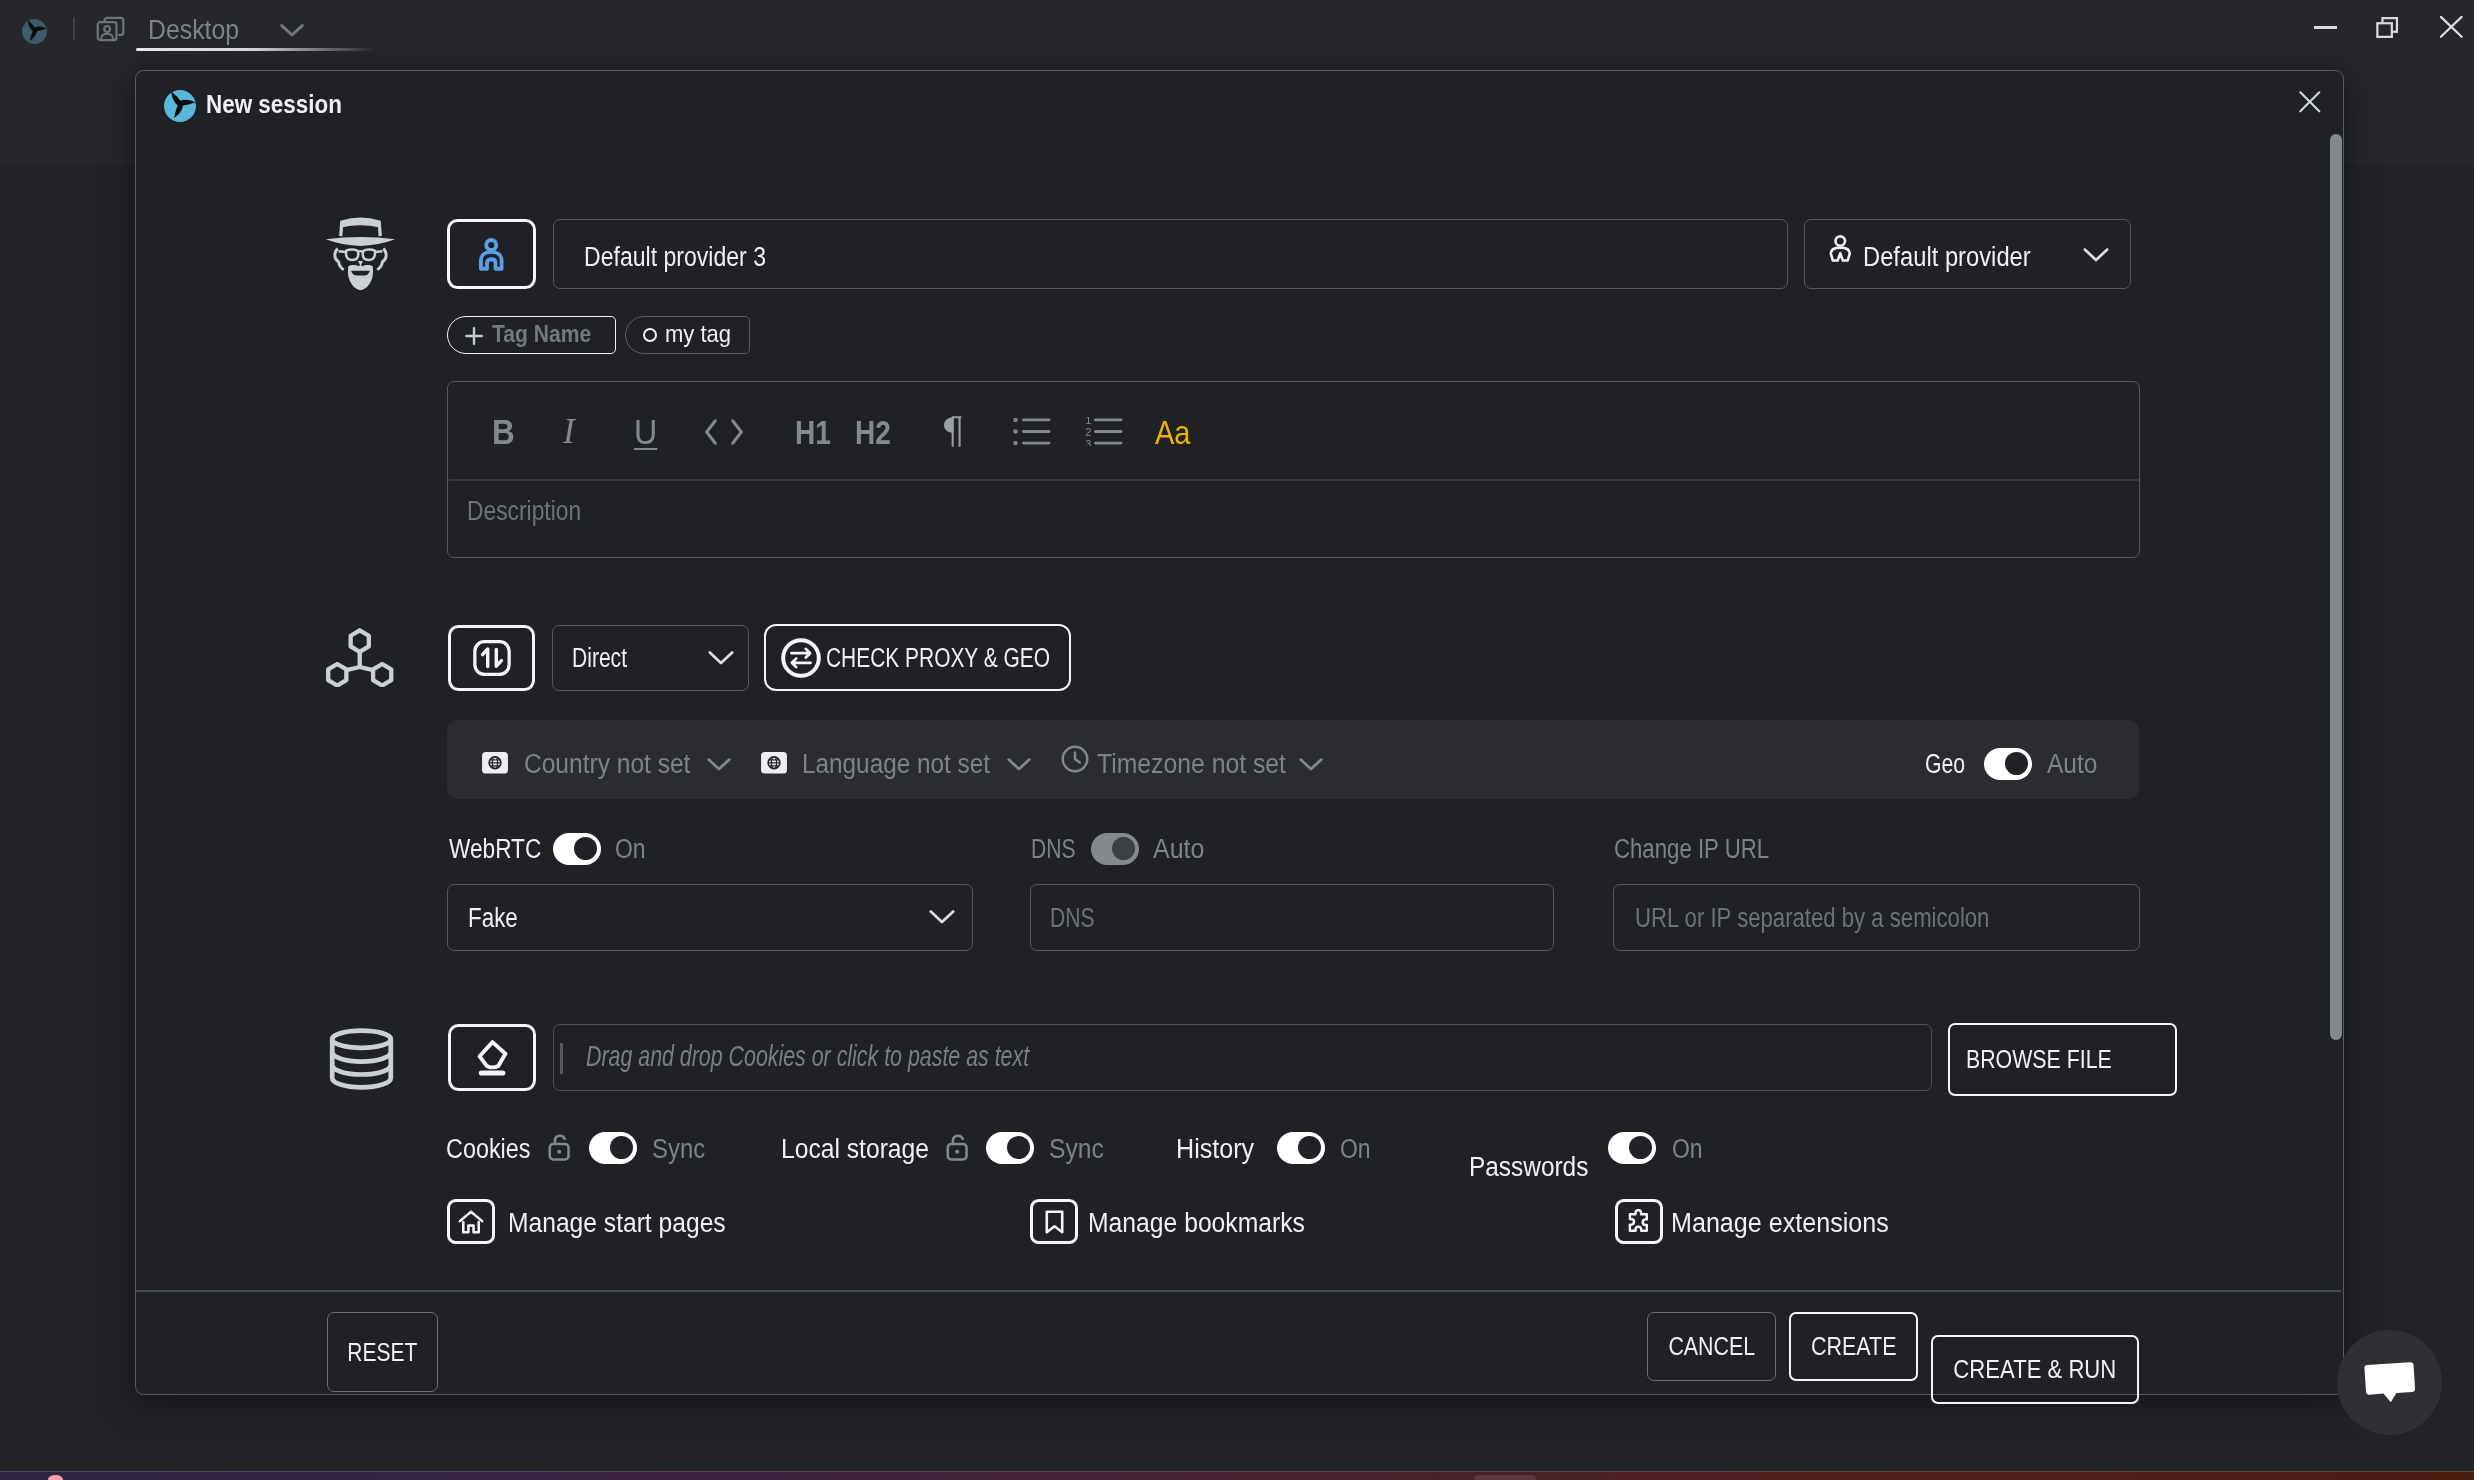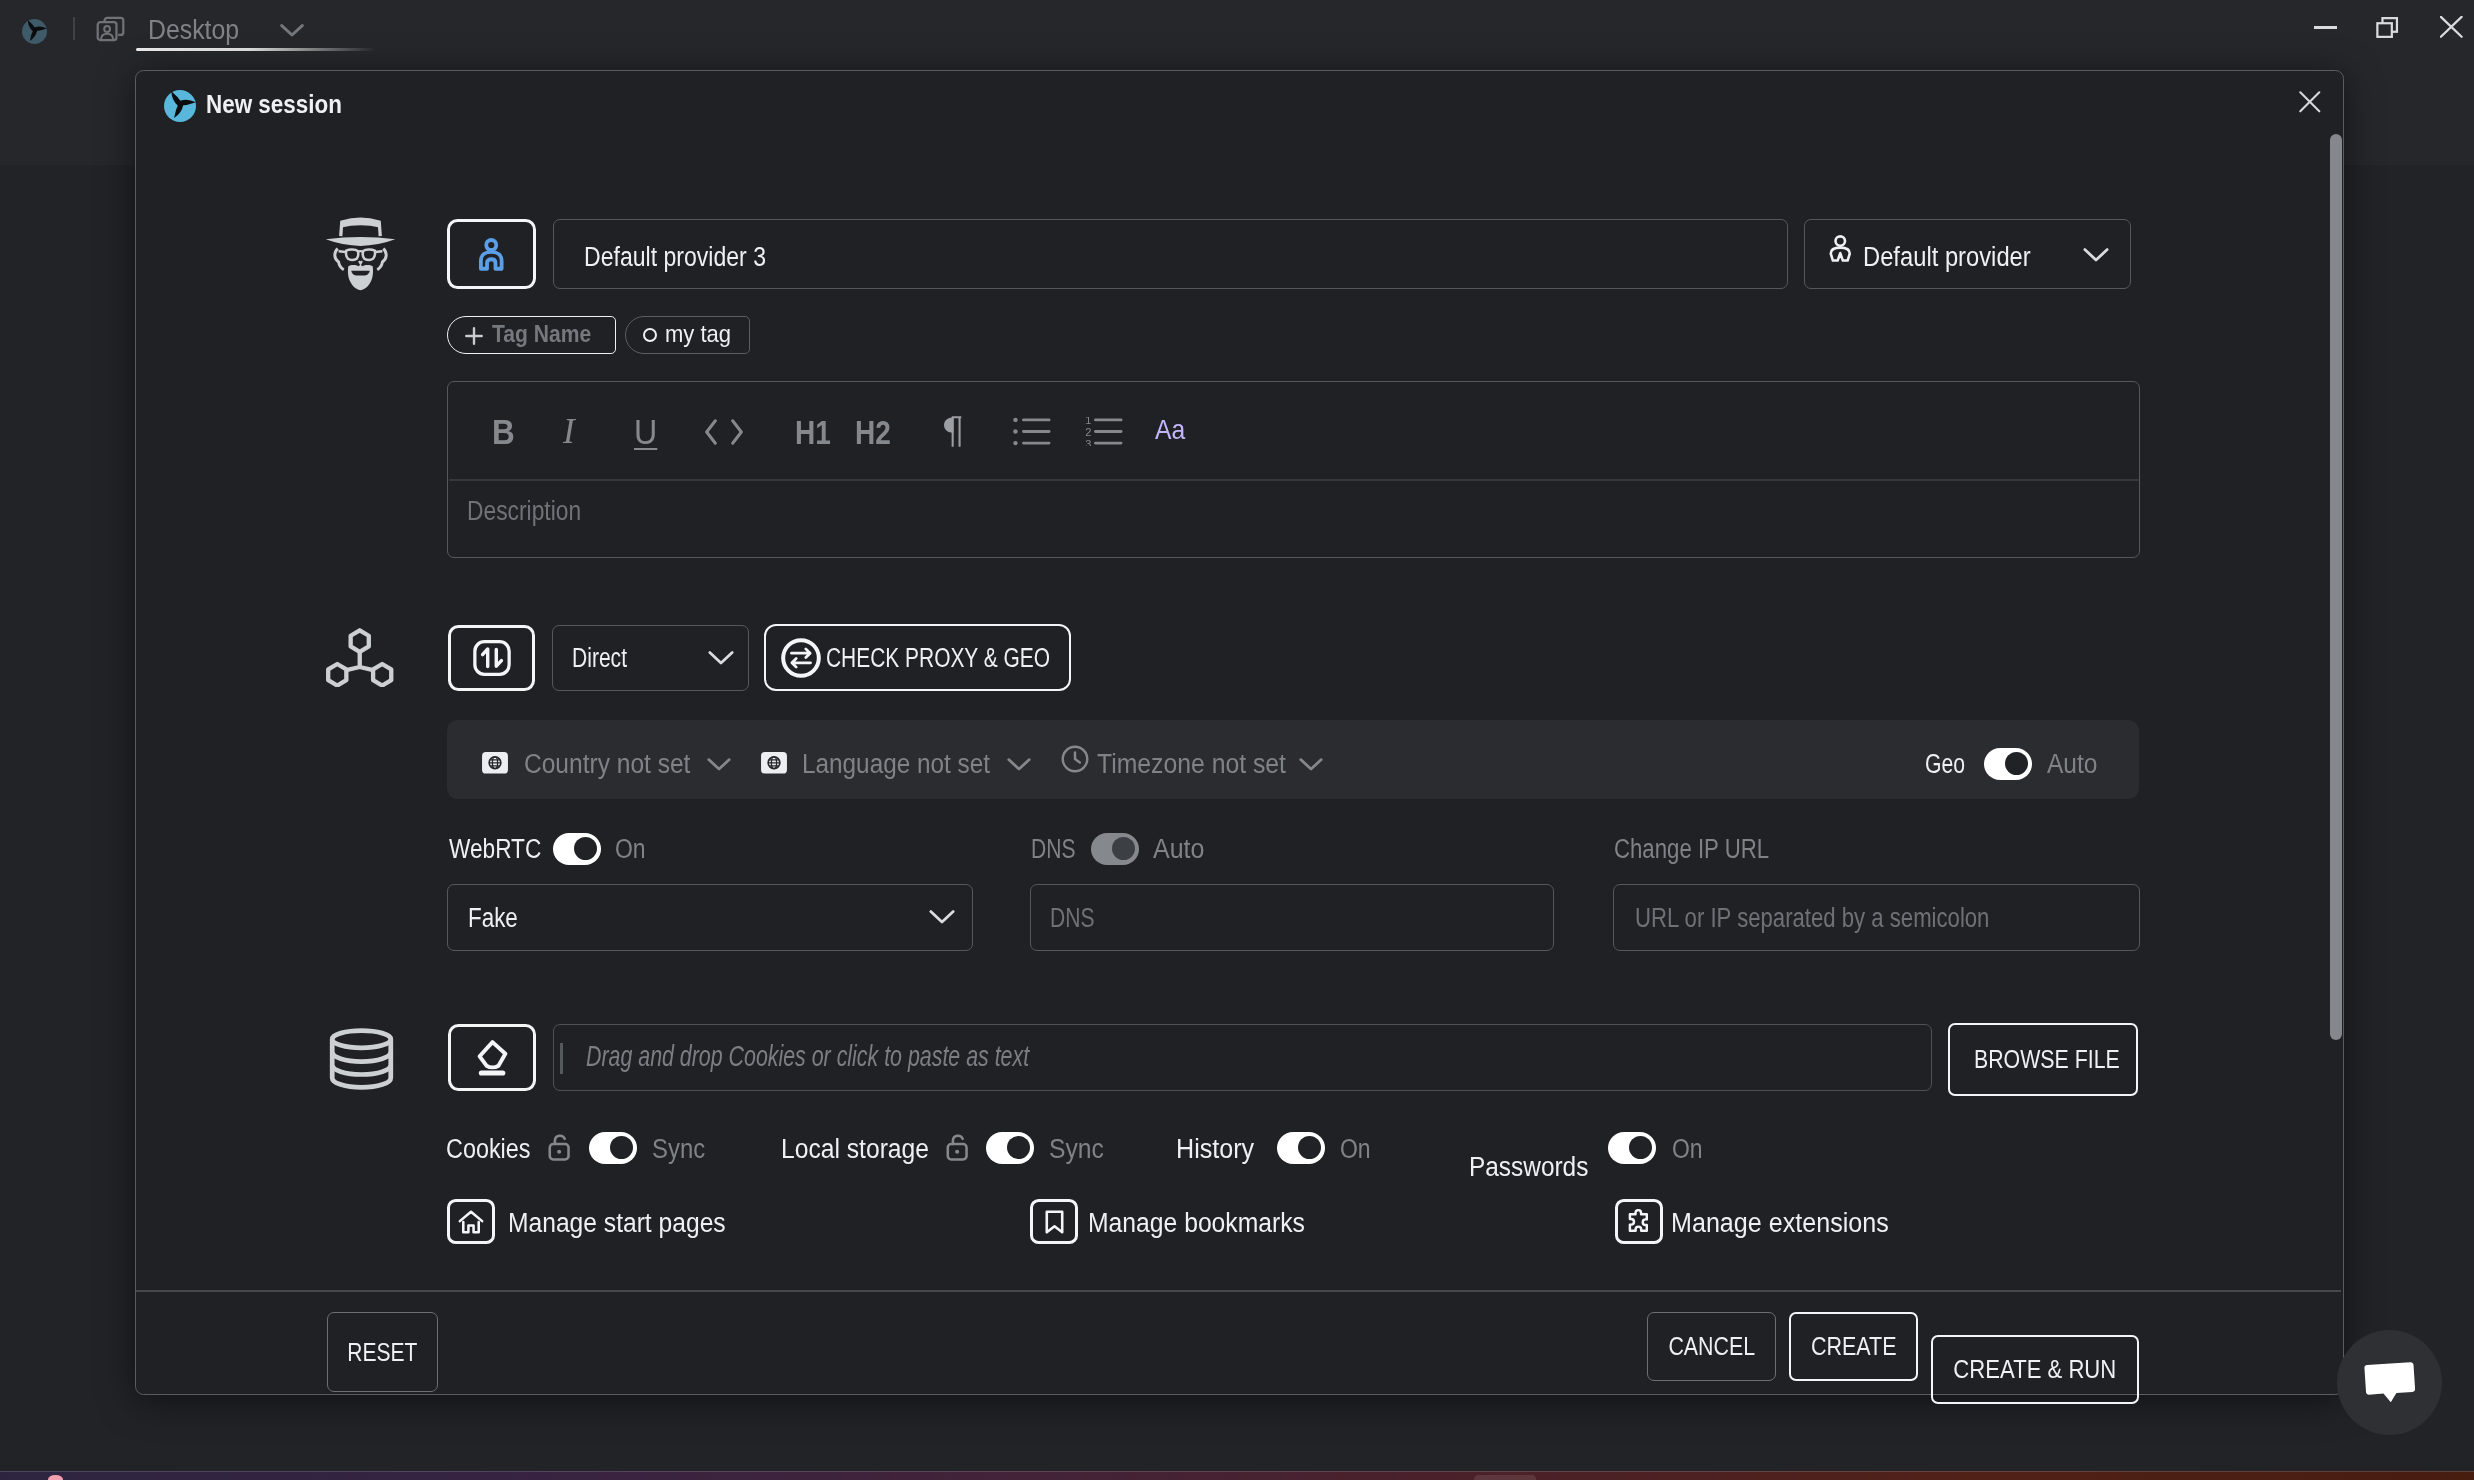--- a/index.html
+++ b/index.html
@@ -187,21 +187,21 @@
   <svg class="abs" style="left:638px;top:36px;" width="38" height="29" viewBox="0 0 44 34">
       <g stroke="#85898e" stroke-width="3.4" stroke-linecap="round">
         <path d="M12,3.4 H42 M12,17 H42 M12,30.6 H42"></path>
       </g>
       <g fill="#85898e" font-family="Liberation Sans" font-size="13" stroke="none">
         <text x="0" y="8">1</text>
         <text x="0" y="22">2</text>
         <text x="0" y="36">3</text>
       </g>
     </svg>
-  <div class="abs" style="left:708px;top:33px;font-size:28px;color:#c4b5fd;text-align:center;"><span class="txt" style="transform:scaleX(0.88);">Aa</span></div>
+  <div class="abs" style="left:708px;top:33px;font-size:33px;color:#eab308;text-align:center;"><span class="txt" style="transform:scaleX(0.88);">Aa</span></div>
 </div>
 <div class="abs" style="left:467px;top:496px;font-size:27px;"><span class="txt" style="color:#6f7378;transform:scaleX(0.845);">Description</span></div>
 
 <div class="abs wbtn row" style="left:448px;top:625px;width:87px;height:66px;justify-content:center;" id="swapbtn">
 <svg width="38" height="36" viewBox="0 0 44 42">
   <rect x="2" y="2" width="40" height="38" rx="11" fill="none" stroke="#f4f5f6" stroke-width="3.8"></rect>
   <path d="M11,17 L17,10.5 L17,31" fill="none" stroke="#f4f5f6" stroke-width="4" stroke-linecap="round" stroke-linejoin="round"></path>
   <path d="M27,11 L27,30.5 M27,30.5 L33,24" fill="none" stroke="#f4f5f6" stroke-width="4" stroke-linecap="round" stroke-linejoin="round"></path>
 </svg>
   </div>
@@ -281,21 +281,21 @@
 
 <div class="abs wbtn row" style="left:448px;top:1024px;width:88px;height:67px;justify-content:center;" id="eraserbtn">
 <svg width="35" height="36" viewBox="0 0 40 42">
   <path d="M20,2.5 L35,16 L27,30 C23,32.5 17,32.5 13,30 L5,19 Z" fill="none" stroke="#f4f5f6" stroke-width="4.6" stroke-linejoin="round"></path>
   <path d="M7,38.5 H32" stroke="#f4f5f6" stroke-width="6" stroke-linecap="round"></path>
 </svg>
   </div>
 <div class="abs bdr" style="left:553px;top:1024px;width:1379px;height:67px;border-color:#4e5257;"></div>
 <div class="abs" style="left:560px;top:1043px;width:2.6px;height:31px;background:#55585c;"></div>
 <div class="abs" style="left:586px;top:1040px;font-size:29px;font-style:italic;"><span class="txt" style="color:#7b7f84;transform:scaleX(0.737);">Drag and drop Cookies or click to paste as text</span></div>
-<div class="abs row" style="left:1948px;top:1023px;width:190px;height:73px;border:2.6px solid #f4f5f6;border-radius:7px;justify-content:flex-end;font-size:26px;">
+<div class="abs row" style="left:1948px;top:1023px;width:229px;height:73px;border:2.6px solid #f4f5f6;border-radius:7px;justify-content:flex-start;font-size:26px;">
     <span class="txt w" style="transform:scaleX(0.82);transform-origin:50% 50%;">BROWSE FILE</span>
   </div>
 
 <div class="abs" style="left:446px;top:1134px;font-size:27px;"><span class="txt w" style="transform:scaleX(0.866);">Cookies</span></div>
 <div class="abs" id="lock1" style="left:547px;top:1133px;">
 <svg width="26" height="29" viewBox="0 0 30 34">
   <rect x="3" y="13" width="22" height="18" rx="4" fill="none" stroke="#84888d" stroke-width="3"></rect>
   <path d="M9,13 V9 a6,6 0 0 1 11.5,-2.2" fill="none" stroke="#84888d" stroke-width="3" stroke-linecap="round"></path>
   <circle cx="14" cy="22" r="2.4" fill="#84888d"></circle>
 </svg>

